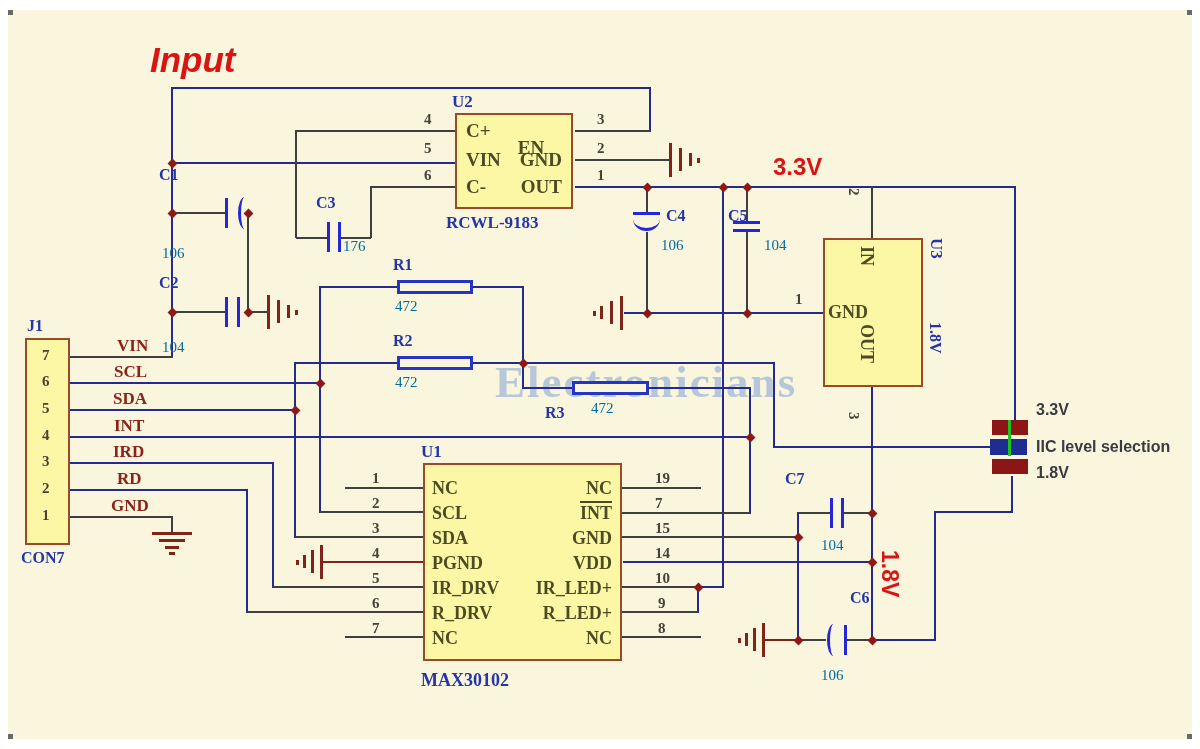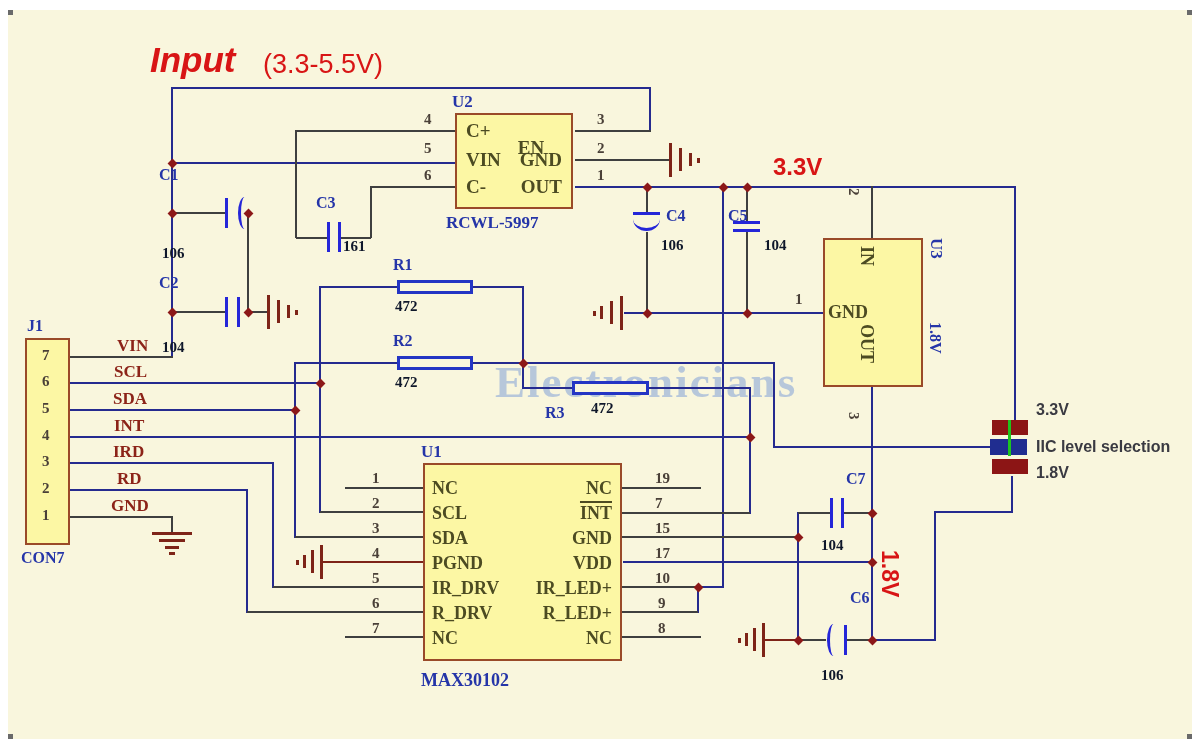--- a/index.html
+++ b/index.html
@@ -18,21 +18,21 @@
   .chip{position:absolute;background:#fcf7a4;border:2px solid #9a4a28;box-sizing:border-box;}
   .res{position:absolute;background:#f9f6dd;border:3px solid #2435c4;box-sizing:border-box;}
   .plate{position:absolute;background:#2526d8;}
   .arcl{position:absolute;border-left:3px solid #2526d8;border-radius:60% 0 0 60%/50% 0 0 50%;box-sizing:border-box;}
   .arcb{position:absolute;border-bottom:3px solid #2526d8;border-radius:0 0 50% 50%/0 0 100% 100%;box-sizing:border-box;}
   .gbar{position:absolute;background:#7e2418;}
   .pad{position:absolute;}
   
   .t{position:absolute;white-space:nowrap;}
   .ref{color:#2535a8;font-weight:bold;font-size:16px;}
-  .val{color:#0f172a;font-weight:bold;font-size:15px;}
+  .val{color:#0369a1;font-weight:normal;font-size:15px;}
   .net{color:#8c2318;font-weight:bold;font-size:17px;}
   .pnum{color:#4a4038;font-weight:bold;font-size:15px;}
   .cpin{color:#4c4b22;font-weight:bold;font-size:18px;}
   .cpin2{color:#4c4b22;font-weight:bold;font-size:19px;}
   .ovl{text-decoration:overline;text-decoration-thickness:2px;}
   .vt{position:absolute;writing-mode:vertical-rl;white-space:nowrap;}
   .title-main{color:#d81515;font-family:"Liberation Sans",sans-serif;font-weight:bold;font-style:italic;font-size:35px;}
   .title-range{color:#d81515;font-family:"Liberation Sans",sans-serif;font-size:27px;}
   .railred{color:#d81515;font-family:"Liberation Sans",sans-serif;font-weight:bold;font-size:24px;}
   .jlbl{color:#3a3a42;font-family:"Liberation Sans",sans-serif;font-weight:bold;font-size:16px;}
@@ -201,21 +201,20 @@
   <div class="dot" style="left:292px;top:407px"></div>
   <div class="dot" style="left:747px;top:434px"></div>
   <div class="dot" style="left:695px;top:584px"></div>
   <div class="dot" style="left:795px;top:534px"></div>
   <div class="dot" style="left:795px;top:637px"></div>
   <div class="dot" style="left:869px;top:510px"></div>
   <div class="dot" style="left:869px;top:559px"></div>
   <div class="dot" style="left:869px;top:637px"></div>
 
   <span class="t title-main" style="left:150px;top:40px">Input</span>
-  <span class="t title-range" style="left:263px;top:49px">(3.3-5.5V)</span>
   <span class="t railred" style="left:773px;top:153px">3.3V</span>
   <span class="vt railred" style="left:876px;top:550px;font-size:23px">1.8V</span>
 
   <span class="t ref" style="left:27px;top:317px">J1</span>
   <span class="t ref" style="left:21px;top:549px">CON7</span>
   <span class="t pnum" style="left:42px;top:347px">7</span>
   <span class="t pnum" style="left:42px;top:373px">6</span>
   <span class="t pnum" style="left:42px;top:400px">5</span>
   <span class="t pnum" style="left:42px;top:427px">4</span>
   <span class="t pnum" style="left:42px;top:453px">3</span>
@@ -223,21 +222,21 @@
   <span class="t pnum" style="left:42px;top:507px">1</span>
   <span class="t net" style="left:117px;top:336px">VIN</span>
   <span class="t net" style="left:114px;top:362px">SCL</span>
   <span class="t net" style="left:113px;top:389px">SDA</span>
   <span class="t net" style="left:114px;top:416px">INT</span>
   <span class="t net" style="left:113px;top:442px">IRD</span>
   <span class="t net" style="left:117px;top:469px">RD</span>
   <span class="t net" style="left:111px;top:496px">GND</span>
 
   <span class="t ref" style="left:452px;top:92px;font-size:17px">U2</span>
-  <span class="t ref" style="left:446px;top:213px;font-size:17px">RCWL-5997</span>
+  <span class="t ref" style="left:446px;top:213px;font-size:17px">RCWL-9183</span>
   <span class="t pnum" style="left:424px;top:111px">4</span>
   <span class="t pnum" style="left:424px;top:140px">5</span>
   <span class="t pnum" style="left:424px;top:167px">6</span>
   <span class="t pnum" style="left:597px;top:111px">3</span>
   <span class="t pnum" style="left:597px;top:140px">2</span>
   <span class="t pnum" style="left:597px;top:167px">1</span>
   <span class="t cpin2" style="left:466px;top:120px">C+</span>
   <span class="t cpin2" style="left:466px;top:149px">VIN</span>
   <span class="t cpin2" style="left:466px;top:176px">C-</span>
   <span class="t cpin2" style="left:500px;top:137px;width:62px;text-align:center">EN</span>
@@ -249,21 +248,21 @@
   <span class="t pnum" style="left:372px;top:470px">1</span>
   <span class="t pnum" style="left:372px;top:495px">2</span>
   <span class="t pnum" style="left:372px;top:520px">3</span>
   <span class="t pnum" style="left:372px;top:545px">4</span>
   <span class="t pnum" style="left:372px;top:570px">5</span>
   <span class="t pnum" style="left:372px;top:595px">6</span>
   <span class="t pnum" style="left:372px;top:620px">7</span>
   <span class="t pnum" style="left:655px;top:470px">19</span>
   <span class="t pnum" style="left:655px;top:495px">7</span>
   <span class="t pnum" style="left:655px;top:520px">15</span>
-  <span class="t pnum" style="left:655px;top:545px">17</span>
+  <span class="t pnum" style="left:655px;top:545px">14</span>
   <span class="t pnum" style="left:655px;top:570px">10</span>
   <span class="t pnum" style="left:658px;top:595px">9</span>
   <span class="t pnum" style="left:658px;top:620px">8</span>
   <span class="t cpin" style="left:432px;top:478px">NC</span>
   <span class="t cpin" style="left:432px;top:503px">SCL</span>
   <span class="t cpin" style="left:432px;top:528px">SDA</span>
   <span class="t cpin" style="left:432px;top:553px">PGND</span>
   <span class="t cpin" style="left:432px;top:578px">IR_DRV</span>
   <span class="t cpin" style="left:432px;top:603px">R_DRV</span>
   <span class="t cpin" style="left:432px;top:628px">NC</span>
@@ -282,28 +281,28 @@
   <span class="vt cpin" style="left:856px;top:324px">OUT</span>
   <span class="vt pnum" style="left:845px;top:188px">2</span>
   <span class="t pnum" style="left:795px;top:291px">1</span>
   <span class="vt pnum" style="left:845px;top:412px">3</span>
 
   <span class="t ref" style="left:159px;top:166px">C1</span>
   <span class="t val" style="left:162px;top:245px">106</span>
   <span class="t ref" style="left:159px;top:274px">C2</span>
   <span class="t val" style="left:162px;top:339px">104</span>
   <span class="t ref" style="left:316px;top:194px">C3</span>
-  <span class="t val" style="left:343px;top:238px">161</span>
+  <span class="t val" style="left:343px;top:238px">176</span>
   <span class="t ref" style="left:666px;top:207px">C4</span>
   <span class="t val" style="left:661px;top:237px">106</span>
   <span class="t ref" style="left:728px;top:207px">C5</span>
   <span class="t val" style="left:764px;top:237px">104</span>
   <span class="t ref" style="left:850px;top:589px">C6</span>
   <span class="t val" style="left:821px;top:667px">106</span>
-  <span class="t ref" style="left:846px;top:470px">C7</span>
+  <span class="t ref" style="left:785px;top:470px">C7</span>
   <span class="t val" style="left:821px;top:537px">104</span>
   <span class="t ref" style="left:393px;top:256px">R1</span>
   <span class="t val" style="left:395px;top:298px">472</span>
   <span class="t ref" style="left:393px;top:332px">R2</span>
   <span class="t val" style="left:395px;top:374px">472</span>
   <span class="t ref" style="left:545px;top:404px">R3</span>
   <span class="t val" style="left:591px;top:400px">472</span>
 
   <span class="t jlbl" style="left:1036px;top:401px">3.3V</span>
   <span class="t jlbl" style="left:1036px;top:438px">IIC level selection</span>

